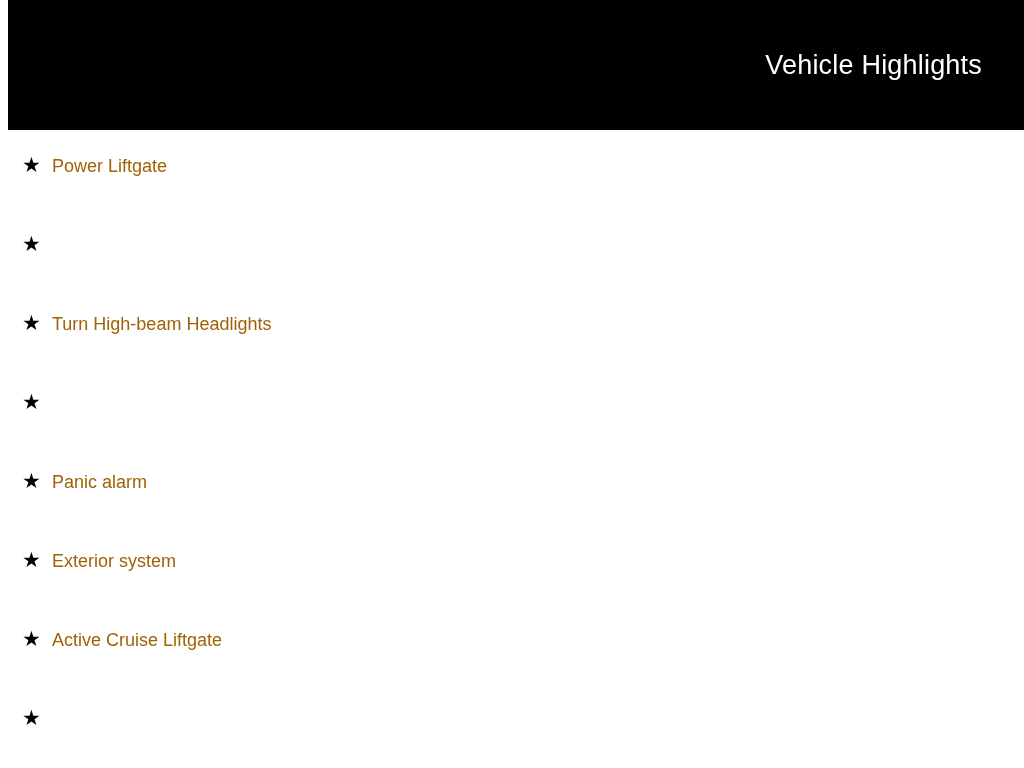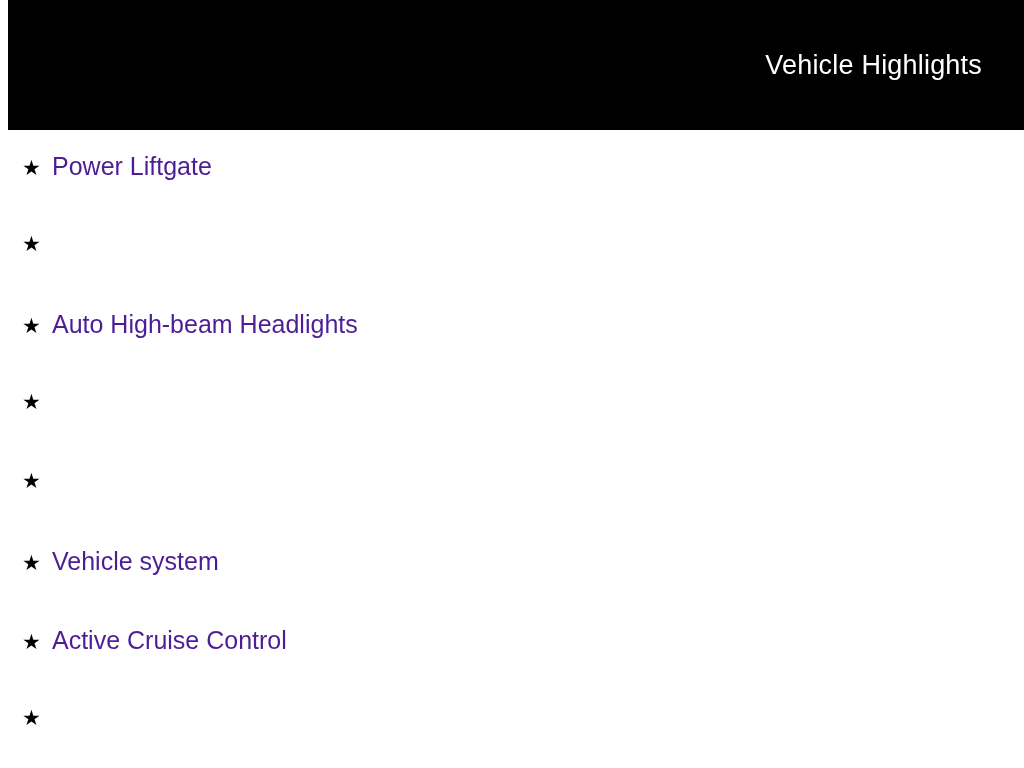--- a/index.html
+++ b/index.html
@@ -51,22 +51,22 @@
   }
   .star-icon {
     display: inline-block;
     width: 30px;
     color: #000000;
     font-size: 21px;
     line-height: 1;
     flex: 0 0 auto;
   }
   .item-label {
-    color: #4c1d95;
-    font-size: 25px;
+    color: #a16207;
+    font-size: 18px;
     line-height: 1;
     white-space: nowrap;
   }
 </style>
 </head>
 <body>
 
 <div class="page">
 
   <div class="header-bar">
@@ -76,34 +76,35 @@
   <ul class="highlights-list">
     <li class="highlight-item">
       <span class="star-icon">★</span>
       <span class="item-label">Power Liftgate</span>
     </li>
     <li class="highlight-item">
       <span class="star-icon">★</span>
     </li>
     <li class="highlight-item">
       <span class="star-icon">★</span>
-      <span class="item-label">Auto High-beam Headlights</span>
+      <span class="item-label">Turn High-beam Headlights</span>
     </li>
     <li class="highlight-item">
       <span class="star-icon">★</span>
     </li>
     <li class="highlight-item">
       <span class="star-icon">★</span>
+      <span class="item-label">Panic alarm</span>
     </li>
     <li class="highlight-item">
       <span class="star-icon">★</span>
-      <span class="item-label">Vehicle system</span>
+      <span class="item-label">Exterior system</span>
     </li>
     <li class="highlight-item">
       <span class="star-icon">★</span>
-      <span class="item-label">Active Cruise Control</span>
+      <span class="item-label">Active Cruise Liftgate</span>
     </li>
     <li class="highlight-item">
       <span class="star-icon">★</span>
     </li>
   </ul>
 
 </div>
 
 </body></html>

